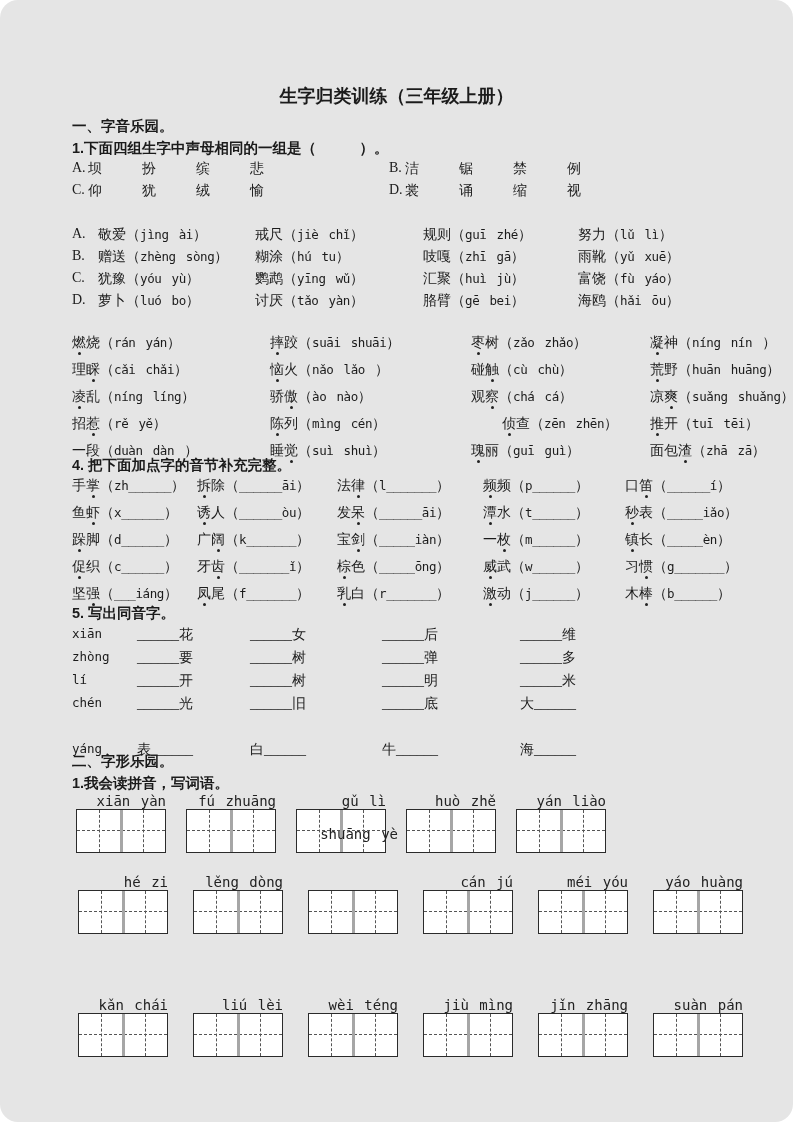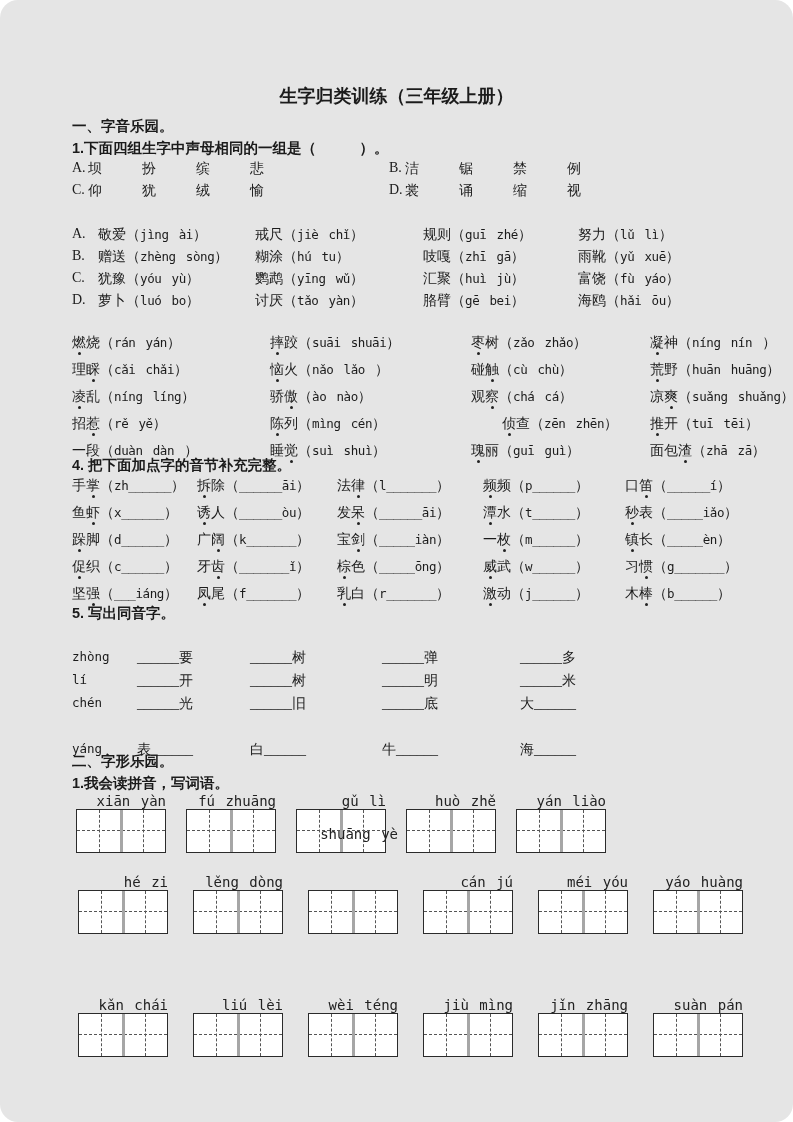--- a/index.html
+++ b/index.html
@@ -176,20 +176,27 @@
       </div>
       <div class="rowc" style="top: 585px;">
         <span class="item" style="left: 0px;"><span><span class="ch">坚</span><span class="ch dc">强</span></span><span>（</span><span class="py">___iáng</span><span>）</span></span>
         <span class="item" style="left: 125px;"><span><span class="ch dc">凤</span><span class="ch">尾</span></span><span>（</span><span class="py">f_______</span><span>）</span></span>
         <span class="item" style="left: 265px;"><span><span class="ch dc">乳</span><span class="ch">白</span></span><span>（</span><span class="py">r_______</span><span>）</span></span>
         <span class="item" style="left: 411px;"><span><span class="ch dc">激</span><span class="ch">动</span></span><span>（</span><span class="py">j______</span><span>）</span></span>
         <span class="item" style="left: 553px;"><span><span class="ch">木</span><span class="ch dc">棒</span></span><span>（</span><span class="py">b______</span><span>）</span></span>
       </div>
     </div>
   <div class="layer" id="q5">
+      <div class="rowc" style="top: 626px;">
+        <span class="pylab optlab">xiān</span>
+        <span class="cell" style="left: 65px;">______花</span>
+        <span class="cell" style="left: 178px;">______女</span>
+        <span class="cell" style="left: 310px;">______后</span>
+        <span class="cell" style="left: 448px;">______维</span>
+      </div>
       <div class="rowc" style="top: 649px;">
         <span class="pylab optlab">zhòng</span>
         <span class="cell" style="left: 65px;">______要</span>
         <span class="cell" style="left: 178px;">______树</span>
         <span class="cell" style="left: 310px;">______弹</span>
         <span class="cell" style="left: 448px;">______多</span>
       </div>
       <div class="rowc" style="top: 672px;">
         <span class="pylab optlab">lí</span>
         <span class="cell" style="left: 65px;">______开</span>

